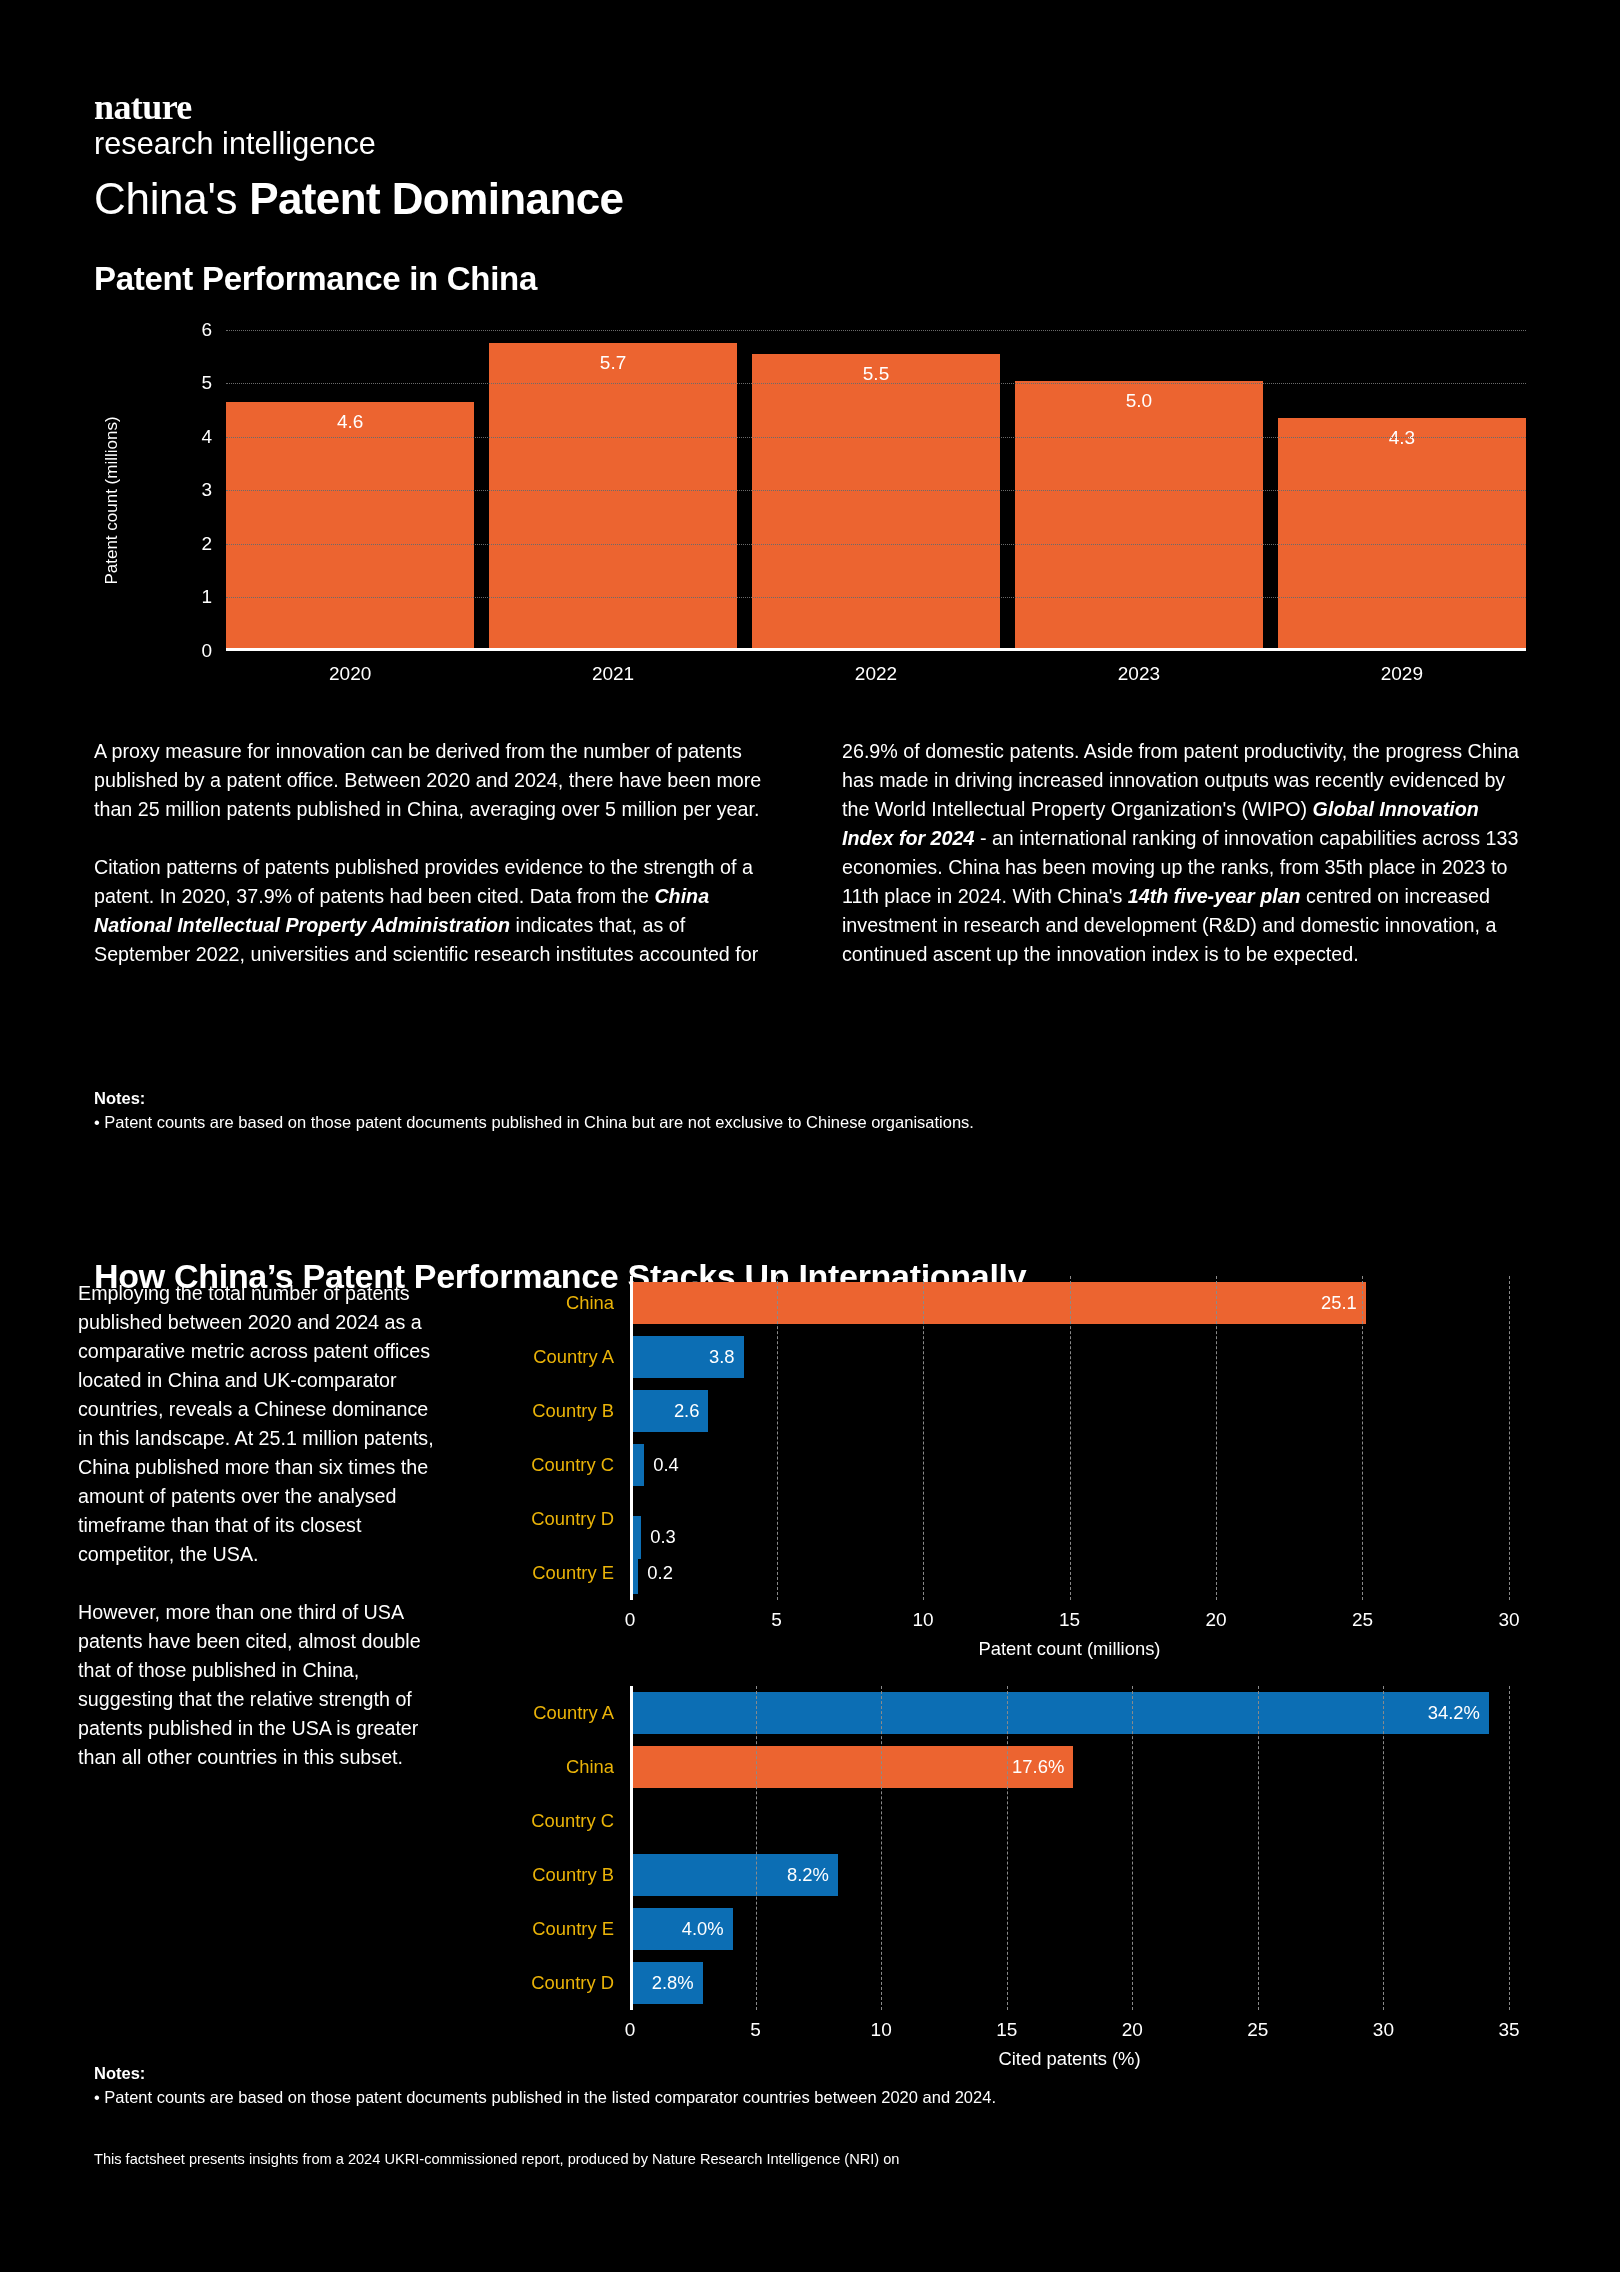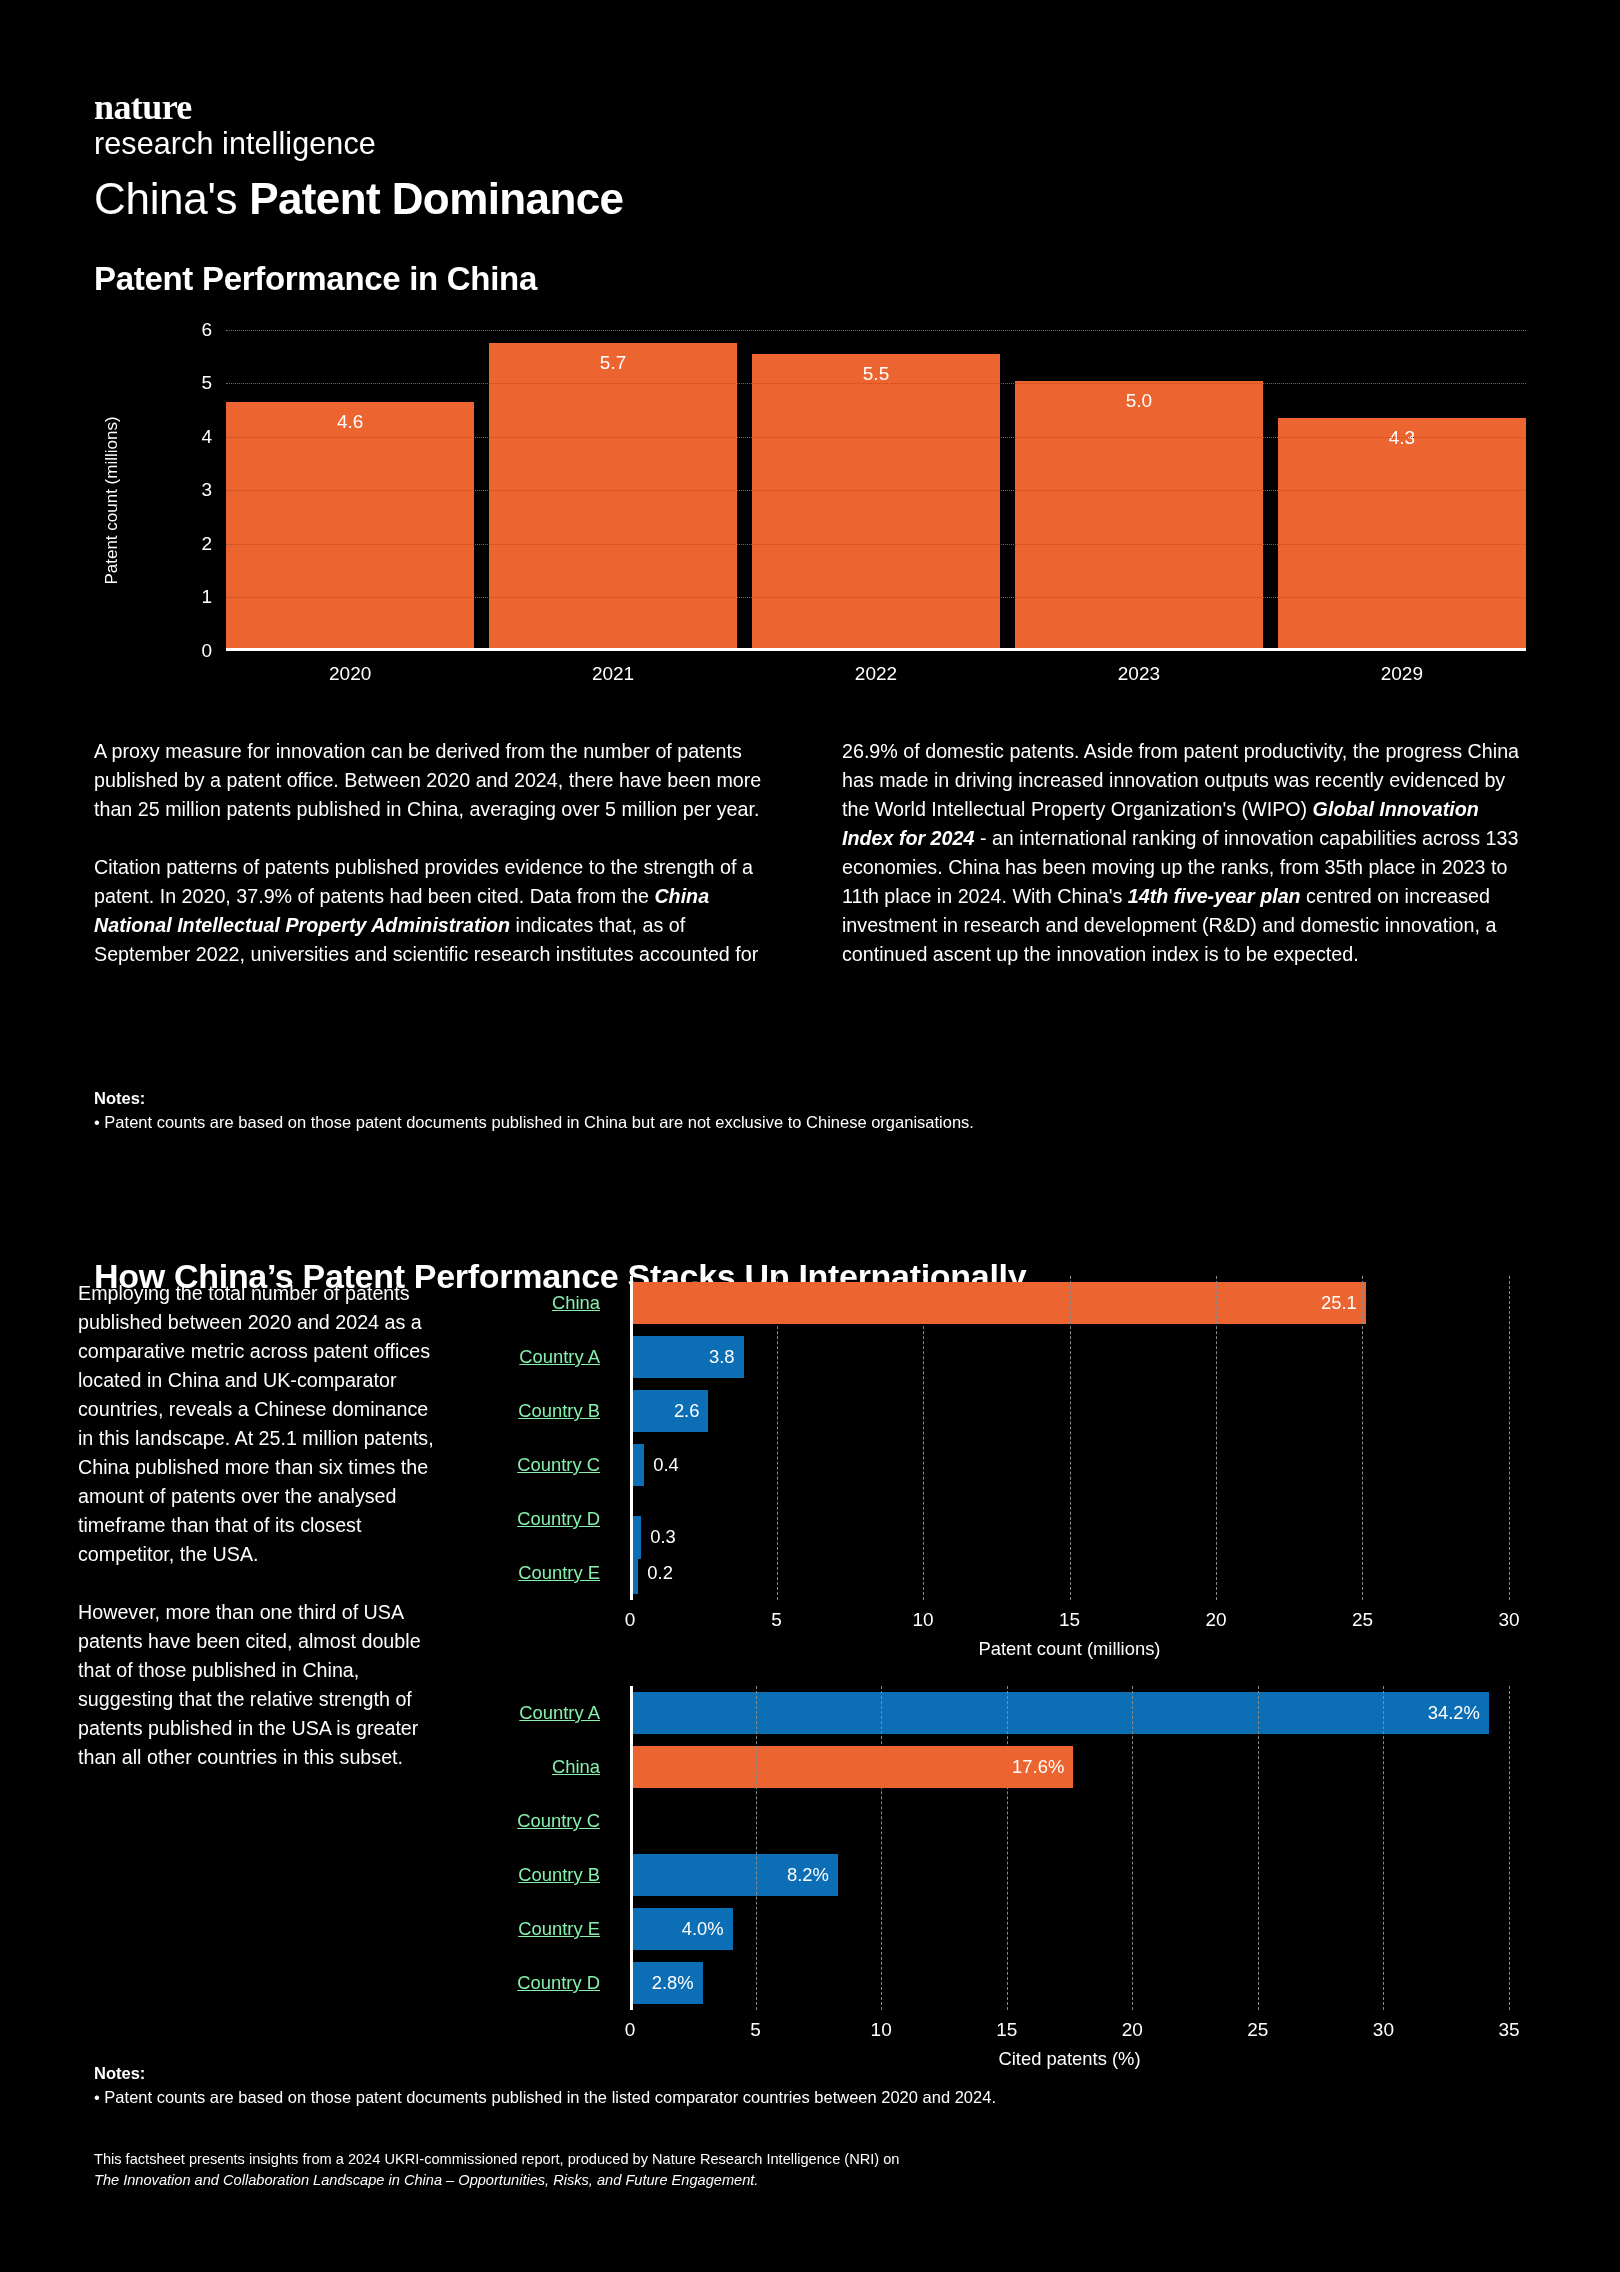--- a/index.html
+++ b/index.html
@@ -158,23 +158,22 @@
     font-size: 18.4px; color: #ffffff; padding-right: 9px; white-space: nowrap;
   }
   .h-bar-value-out {
     position: absolute; left: calc(100% + 9px); top: 50%;
     transform: translateY(-50%);
     font-size: 18.4px; color: #ffffff; white-space: nowrap;
   }
   .h-cat {
     position: absolute; right: calc(100% + 2.5px); top: 50%;
     transform: translateY(-50%);
-    font-size: 18.4px; color: #86efac; white-space: nowrap;
-    padding-right: 30px;
-    text-decoration: underline;
+    font-size: 18.4px; color: #eab308; white-space: nowrap;
+    padding-right: 16px;
   }
   .h-xticks {
     position: absolute; left: 109px; top: 333px; width: 879px; height: 25.4px;
   }
   .h-xtick {
     position: absolute; top: 0; transform: translateX(-50%);
     font-size: 19px; color: #ffffff;
   }
   .h-xlabel {
     position: absolute; left: 109px; top: 362px; width: 879px;
@@ -392,17 +391,16 @@
     <div class="h-xlabel" id="h2-xlabel">Cited patents (%)</div>
   </div>
 
   <div class="notes" id="notes2">
     <div class="notes-head">Notes:</div>
     <div class="notes-item">• Patent counts are based on those patent documents published in the listed comparator countries between 2020 and 2024.</div>
   </div>
 
   <div class="footer">
     <div>This factsheet presents insights from a 2024 UKRI-commissioned report, produced by Nature Research Intelligence (NRI) on</div>
-    <div class="ital">The Innovation and Collaboration Landscape in China – Opportunities, Risks, and Future Engagement.</div>
   </div>
 
 </div>
 
 
 </body></html>

